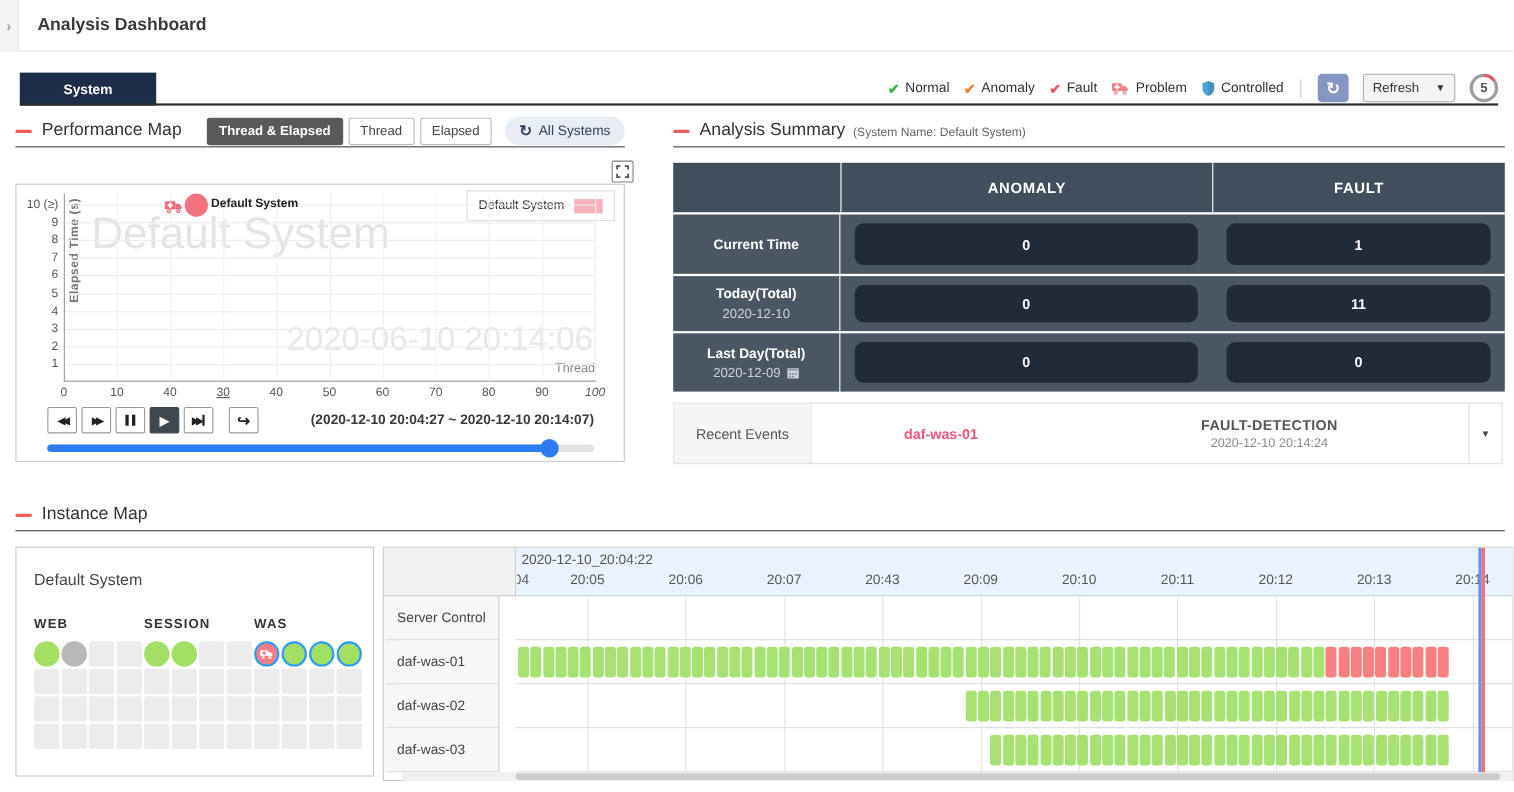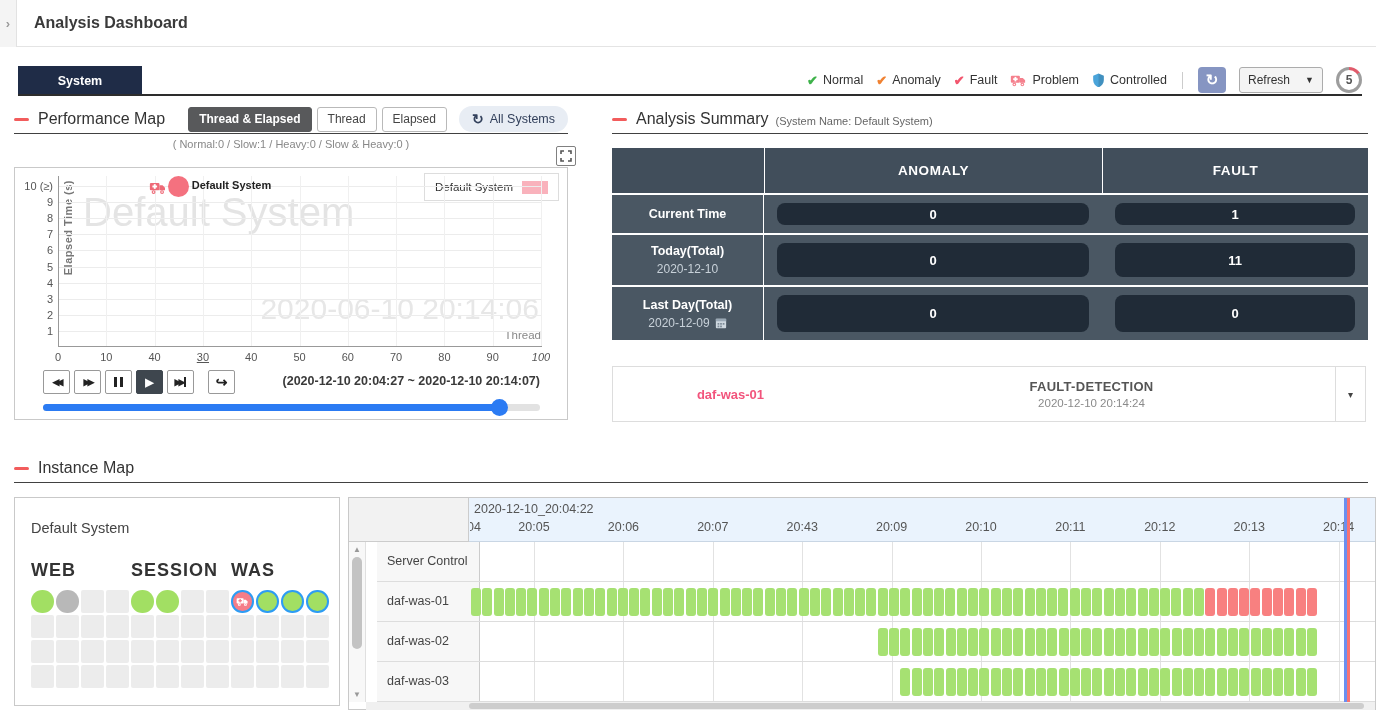--- a/index.html
+++ b/index.html
@@ -83,39 +83,39 @@
 .re-event{flex:1;display:flex;flex-direction:column;align-items:center;justify-content:center}
 .re-ev{font-size:13px;font-weight:bold;color:#555;letter-spacing:.3px}
 .re-tm{font-size:11.5px;color:#8a8a8a;margin-top:3px}
 .re-caret{width:30px;border-left:1px solid #ddd;display:grid;place-items:center;color:#444;font-size:10px;cursor:pointer}
 
 .im-head{position:absolute;left:14px;top:454px;width:1354px}
 .im-box{position:absolute;left:14px;top:497px;width:326px;height:209px;border:1px solid #c9c9c9;background:#fff}
 .im-title{position:absolute;left:16px;top:22px;font-size:14.5px;color:#444}
 #groups{position:absolute;left:16px;top:62px;display:flex}
 .grp{width:97.5px;margin-right:2.5px}
-.grp-label{font-size:18px;font-weight:bold;color:#333;letter-spacing:1px;margin-bottom:9px}
+.grp-label{font-size:12px;font-weight:bold;color:#333;letter-spacing:1px;margin-bottom:9px}
 .grp-grid{display:grid;grid-template-columns:repeat(4,22.5px);grid-auto-rows:22.5px;gap:2.5px}
 .cell{background:#ececec;border-radius:2px}
 .cell.c-green{border-radius:50%;background:#a2df63}
 .cell.c-gray{border-radius:50%;background:#b8b8b8}
 .cell.c-green-ring{border-radius:50%;background:#a2df63;border:2.5px solid #2d9cf4}
 .cell.c-problem-ring{border-radius:50%;background:#f57d88;border:2.5px solid #2d9cf4;display:grid;place-items:center}
 
 .tl-panel{position:absolute;left:348px;top:497px;width:1028px;height:213px;border:1px solid #c9c9c9;background:#fff}
 .tl-corner{position:absolute;left:0;top:0;width:120px;height:44px;background:#f2f2f2;border-right:1px solid #ccc;border-bottom:1px solid #ccc;z-index:3}
 .tl-header{position:absolute;left:120px;top:0;width:906px;height:44px;background:#eaf3fd;border-bottom:1px solid #c9d6e4;overflow:hidden;z-index:1}
 .tl-date{position:absolute;left:5px;top:4px;font-size:12.5px;color:#555;white-space:nowrap}
 .tl-tick{position:absolute;top:22px;transform:translateX(-50%);font-size:12.5px;color:#555;white-space:nowrap}
 .tl-tick-clip{position:absolute;left:1px;top:22px;width:11px;overflow:hidden;direction:rtl;font-size:12.5px;color:#555;white-space:nowrap}
 .tl-vscroll{position:absolute;left:0;top:44px;width:17px;height:160px;background:#f8f8f8;border-right:1px solid #e0e0e0}
 .vs-up,.vs-down{position:absolute;left:0;width:16px;text-align:center;font-size:8px;color:#999;cursor:pointer}
 .vs-up{top:3px}.vs-down{bottom:3px}
 .vs-thumb{position:absolute;left:3px;top:15px;width:10px;height:92px;background:#c3c3c3;border-radius:5px;cursor:grab}
-#tl-labels{position:absolute;left:28px;top:44px;width:103px}
+#tl-labels{position:absolute;left:2px;top:44px;width:103px}
 .tl-label{height:40px;line-height:39px;padding-left:10px;background:#f7f7f7;border-right:1px solid #ccc;border-bottom:1px solid #ddd;font-size:12.5px;color:#444}
 #tl-grid{position:absolute;left:120px;top:44px;width:906px;height:160px;overflow:hidden}
 .tl-gl{position:absolute;top:0;height:160px;width:1px;background:#e2e2e2}
 .tl-row{position:absolute;left:0;width:906px;height:40px;border-bottom:1px solid #ddd}
 .blocks{position:absolute;left:2px;top:6px;display:flex}
 .lead{height:28px}
 .blk{width:10px;height:28px;border-radius:3px;margin-right:1.3px;flex:none;cursor:pointer}
 .cur{position:absolute;top:0;width:3px;height:204px;z-index:4}
 .tl-hscroll{position:absolute;left:17px;top:204px;width:1009px;height:8px;background:#f0f0f0}
 .hs-thumb{position:absolute;left:103px;top:1px;width:895px;height:6px;background:#cdcdcd;border-radius:3px;cursor:grab}
@@ -196,21 +196,20 @@
             <button class="mode-btn active">Thread &amp; Elapsed</button>
             <button class="mode-btn">Thread</button>
             <button class="mode-btn">Elapsed</button>
           </span>
         <button class="allsys-btn">
           <span class="ic">↻</span>
           <span>All Systems</span>
         </button>
       </div>
     </div>
-    <div class="counts-line">( Normal:0 / Slow:1 / Heavy:0 / Slow &amp; Heavy:0 )</div>
     <button class="expand-btn">
       <svg width="12" height="12" viewBox="0 0 12 12" fill="none" stroke="#555" stroke-width="1.6">
           <path d="M1 4V1h3"></path>
           <path d="M8 1h3v3"></path>
           <path d="M11 8v3H8"></path>
           <path d="M4 11H1V8"></path>
         </svg>
     </button>
     <div class="chart-box" id="perf-chart">
       <div class="wm-title">Default System</div>
@@ -302,21 +301,21 @@
       <span class="dash"></span>
       <span class="panel-title">Analysis Summary</span>
       <span class="panel-sub">(System Name: Default System)</span>
     </div>
     <div id="summary-table">
         <div class="sum-row sum-head">
           <div class="hc w-lab"></div>
           <div class="hc w-a bl">ANOMALY</div>
           <div class="hc w-f bl">FAULT</div>
         </div>
-        <div class="sum-row sum-body" style="height: 40px;">
+        <div class="sum-row sum-body" style="height: 56px;">
           <div class="lab-cell">
             <div class="lab-main">Current Time</div>
           </div>
           <div class="pill-cell pc-a">
             <div class="pill">0</div>
           </div>
           <div class="pill-cell pc-f">
             <div class="pill">1</div>
           </div>
         </div>
@@ -352,20 +351,21 @@
           </div>
           <div class="pill-cell pc-a">
             <div class="pill">0</div>
           </div>
           <div class="pill-cell pc-f">
             <div class="pill">0</div>
           </div>
         </div>
       </div>
     <div class="re-bar">
+      <div class="re-label">Recent Events</div>
       <div class="re-name">daf-was-01</div>
       <div class="re-event">
         <div class="re-ev">FAULT-DETECTION</div>
         <div class="re-tm">2020-12-10 20:14:24</div>
       </div>
       <div class="re-caret">
           <span>▾</span>
         </div>
     </div>
   </div>

